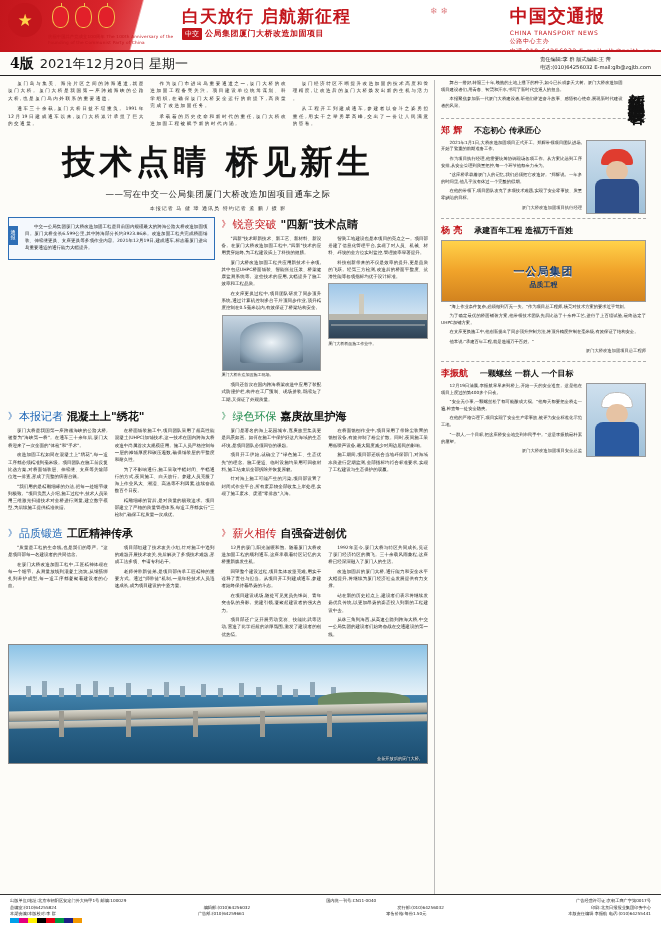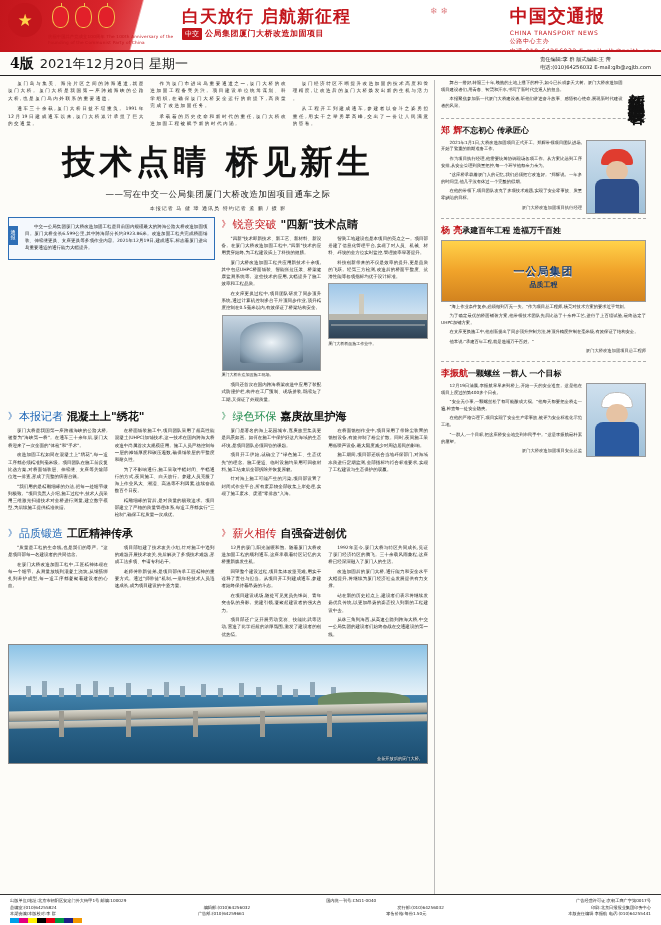--- a/index.html
+++ b/index.html
@@ -202,21 +202,21 @@
 
   
   .rail-title {
     position:absolute; right:4px; top:2px;
     font-family:"DejaVu Serif","Liberation Serif",serif;
     font-weight:bold; font-size:17px; color:#111; letter-spacing:2px;
     writing-mode: vertical-rl; text-orientation: upright; line-height:1.15;
     height:150px;
   }
   .rail-block { margin-bottom:8px; }
-  .rail-head { display:flex; align-items:center; gap:0; margin-bottom:3px; }
+  .rail-head { display:flex; align-items:center; gap:12px; margin-bottom:3px; }
   .rail-head .name {
     font-family:"DejaVu Serif","Liberation Serif",serif;
     font-size:9px; font-weight:bold; color:#c3161c;
   }
   .rail-head .slog { font-size:8px; color:#111; font-weight:bold; }
   .rail-portrait {
     float:right; width:60px; height:74px; margin:0 0 3px 4px;
     border:1px solid #999; overflow:hidden; position:relative;
     background:linear-gradient(180deg,#cfe0ee 0%,#9fc0d8 100%);
   }

